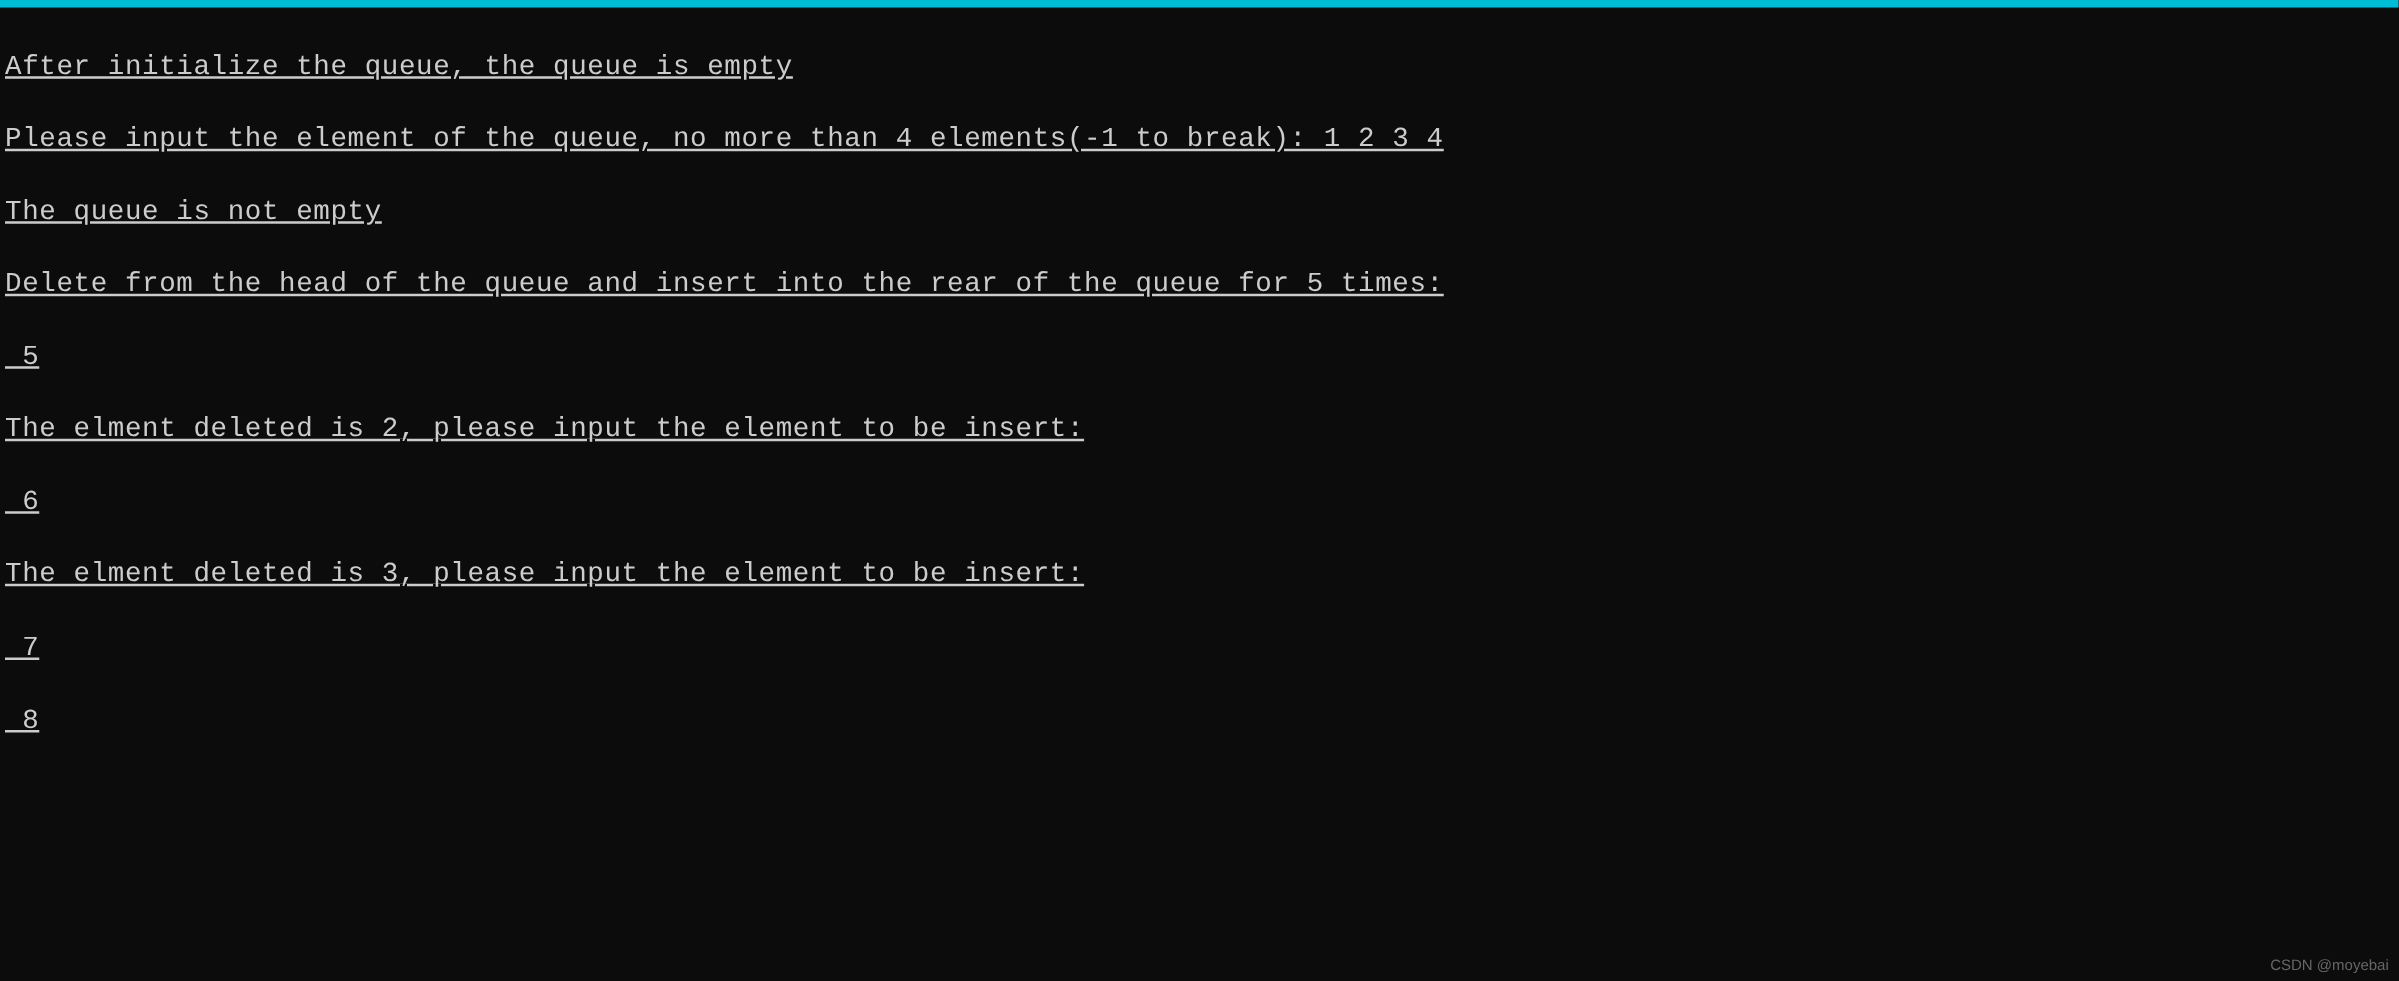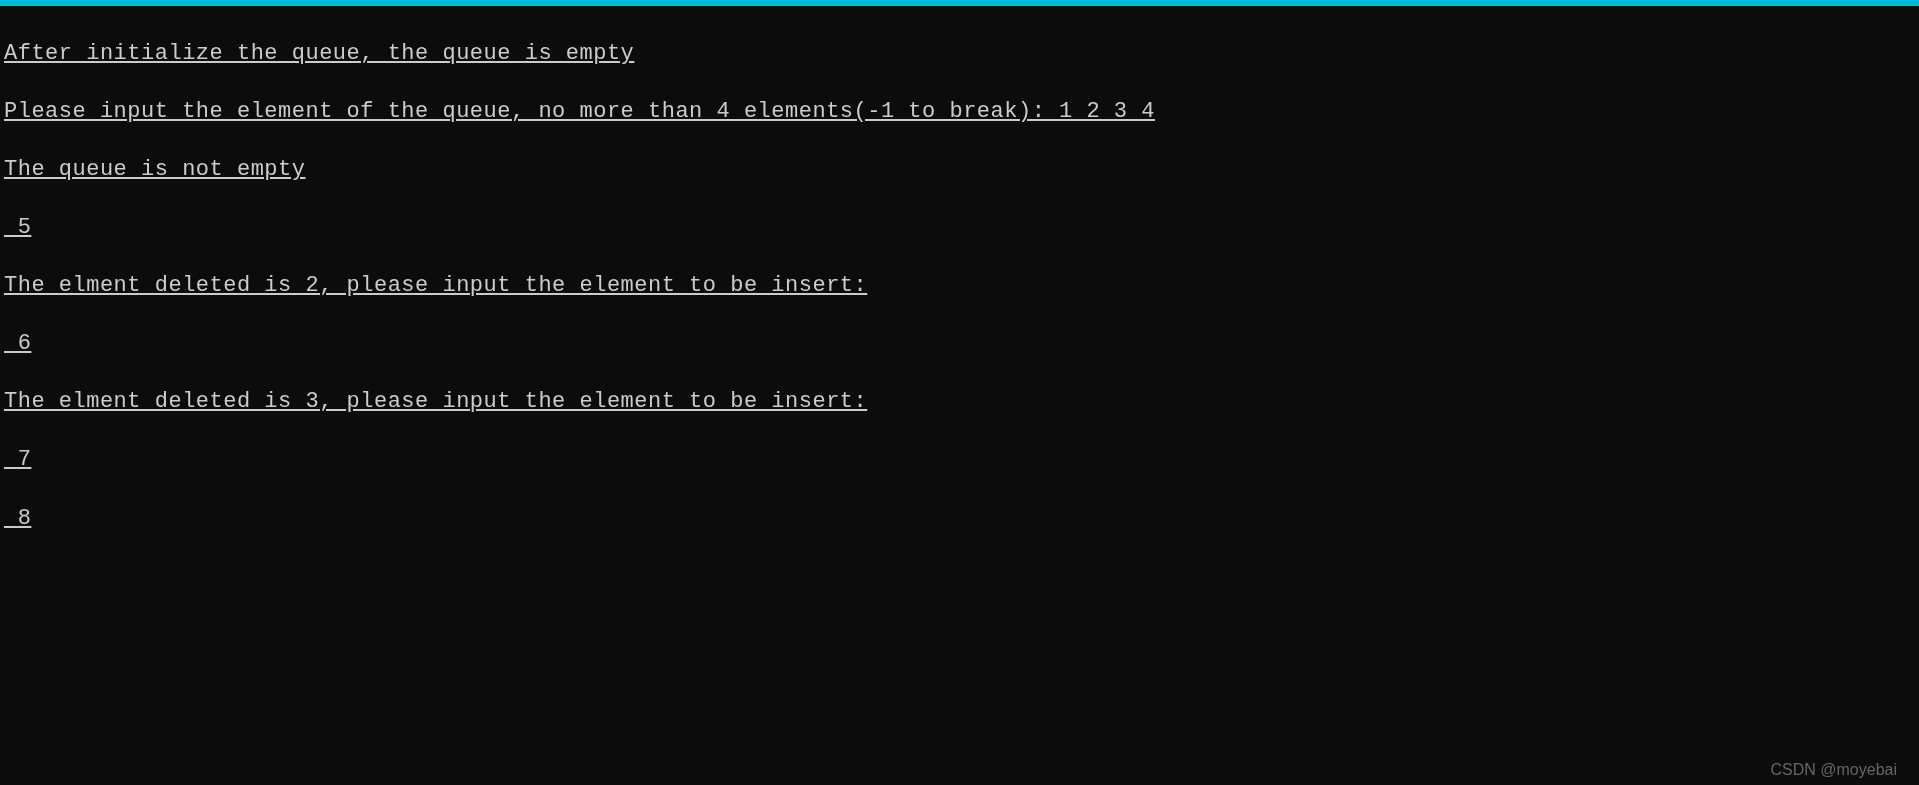--- a/index.html
+++ b/index.html
@@ -28,36 +28,37 @@
       letter-spacing: 0.5px;
       white-space: pre;
     }
     .line {
       display: block;
       text-decoration: underline;
     }
     .watermark {
       position: absolute;
       bottom: 6px;
-      right: 22px;
+      right: 8px;
       color: #666666;
-      font-size: 16px;
+      font-size: 12px;
       font-family: Arial, sans-serif;
       letter-spacing: 0;
     }
   </style>
 </head>
 <body>
 
 <div class="title-bar"></div>
 
 <div class="terminal-content">
 <span class="line">After initialize the queue, the queue is empty</span>
 <span class="line">Please input the element of the queue, no more than 4 elements(-1 to break): 1 2 3 4</span>
 <span class="line">The queue is not empty</span>
+<span class="line">Delete from the head of the queue and insert into the rear of the queue for 5 times:</span>
 <span class="line"> 5</span>
 <span class="line">The elment deleted is 2, please input the element to be insert:</span>
 <span class="line"> 6</span>
 <span class="line">The elment deleted is 3, please input the element to be insert:</span>
 <span class="line"> 7</span>
 <span class="line"> 8</span>
 
 
 
 

